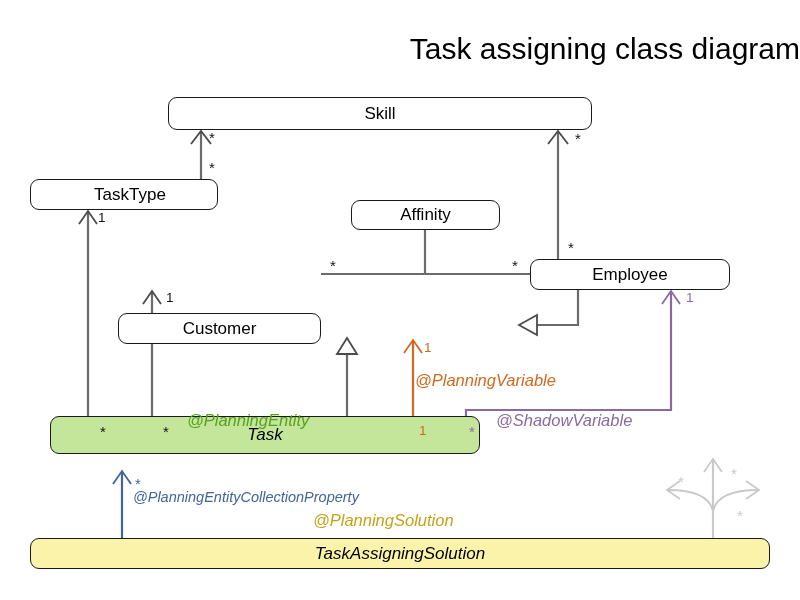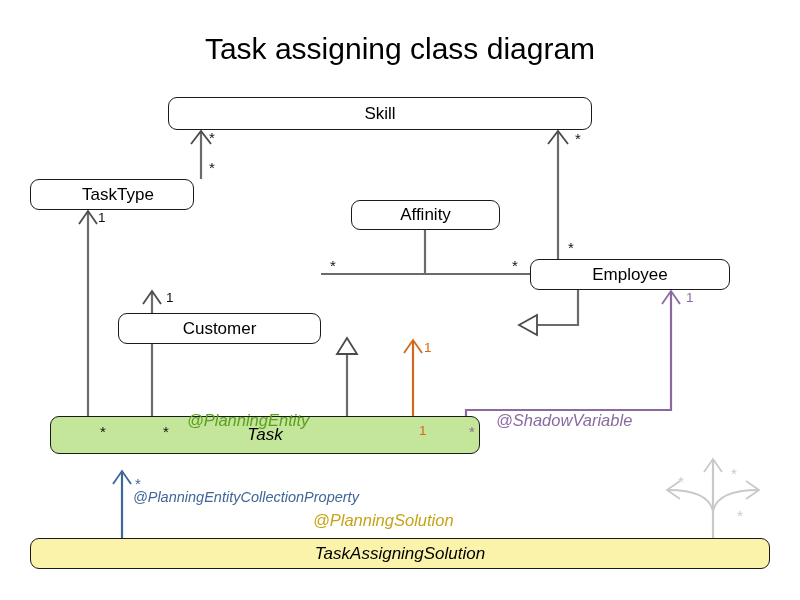--- a/index.html
+++ b/index.html
@@ -22,21 +22,21 @@
     left: 0;
     top: 0;
     width: 800px;
     height: 600px;
   }
   .title {
     position: absolute;
     left: 0;
     top: 32px;
     width: 800px;
-    text-align: center;
+    text-align: right;
     font-size: 30px;
     color: #000000;
     font-family: "Liberation Sans", sans-serif;
     white-space: nowrap;
   }
   .uml-box {
     position: absolute;
     box-sizing: border-box;
     border: 1.6px solid #1a1a1a;
     border-radius: 9px;
@@ -151,21 +151,21 @@
 
       <path d="M 713 512 C 716 494 736 490 758 490" fill="none" stroke="#c9c9c9" stroke-width="1.8"></path>
       <polyline points="746,481 759,490 746,499" fill="none" stroke="#c9c9c9" stroke-width="1.8"></polyline>
     </g>
   </svg>
 
   <div class="uml-box" style="left:168px; top:97px; width:424px; height:33px;">
     <span>Skill</span>
   </div>
 
-  <div class="uml-box" style="left:30px; top:179px; width:164px; height:31px;padding-left:12px;">
+  <div class="uml-box" style="left:30px; top:179px; width:188px; height:31px;padding-left:12px;">
     <span>TaskType</span>
   </div>
 
   <div class="uml-box" style="left:351px; top:200px; width:149px; height:30px;">
     <span>Affinity</span>
   </div>
 
   <div class="uml-box" style="left:118px; top:276px; width:203px; height:31px;margin-top:37px;">
     <span>Customer</span>
   </div>
@@ -178,20 +178,21 @@
   <div class="uml-box entity" style="left:50px; top:416px; width:430px; height:38px;font-style:italic;">
     <span>Task</span>
   </div>
 
   <div class="uml-box solution" style="left:30px; top:538px; width:740px; height:31px;">
     <span>TaskAssigningSolution</span>
   </div>
 
   <div class="anno" style="left:187px; top:411px; color:#5aa01e;">@PlanningEntity</div>
 
+  <div class="anno" style="left:415px; top:371px; color:#d1691f;">@PlanningVariable</div>
 
   <div class="anno" style="left:496px; top:411px; color:#8a6aa0;">@ShadowVariable</div>
 
   <div class="anno" style="left:133px; top:489px; color:#3f6699; font-size:14.5px;">@PlanningEntityCollectionProperty</div>
 
   <div class="anno" style="left:313px; top:511px; color:#c6a216;">@PlanningSolution</div>
 
   <div class="card star" style="left:209px; top:130px; color:#111111;">*</div>
 
   <div class="card star" style="left:209px; top:160px; color:#111111;">*</div>

